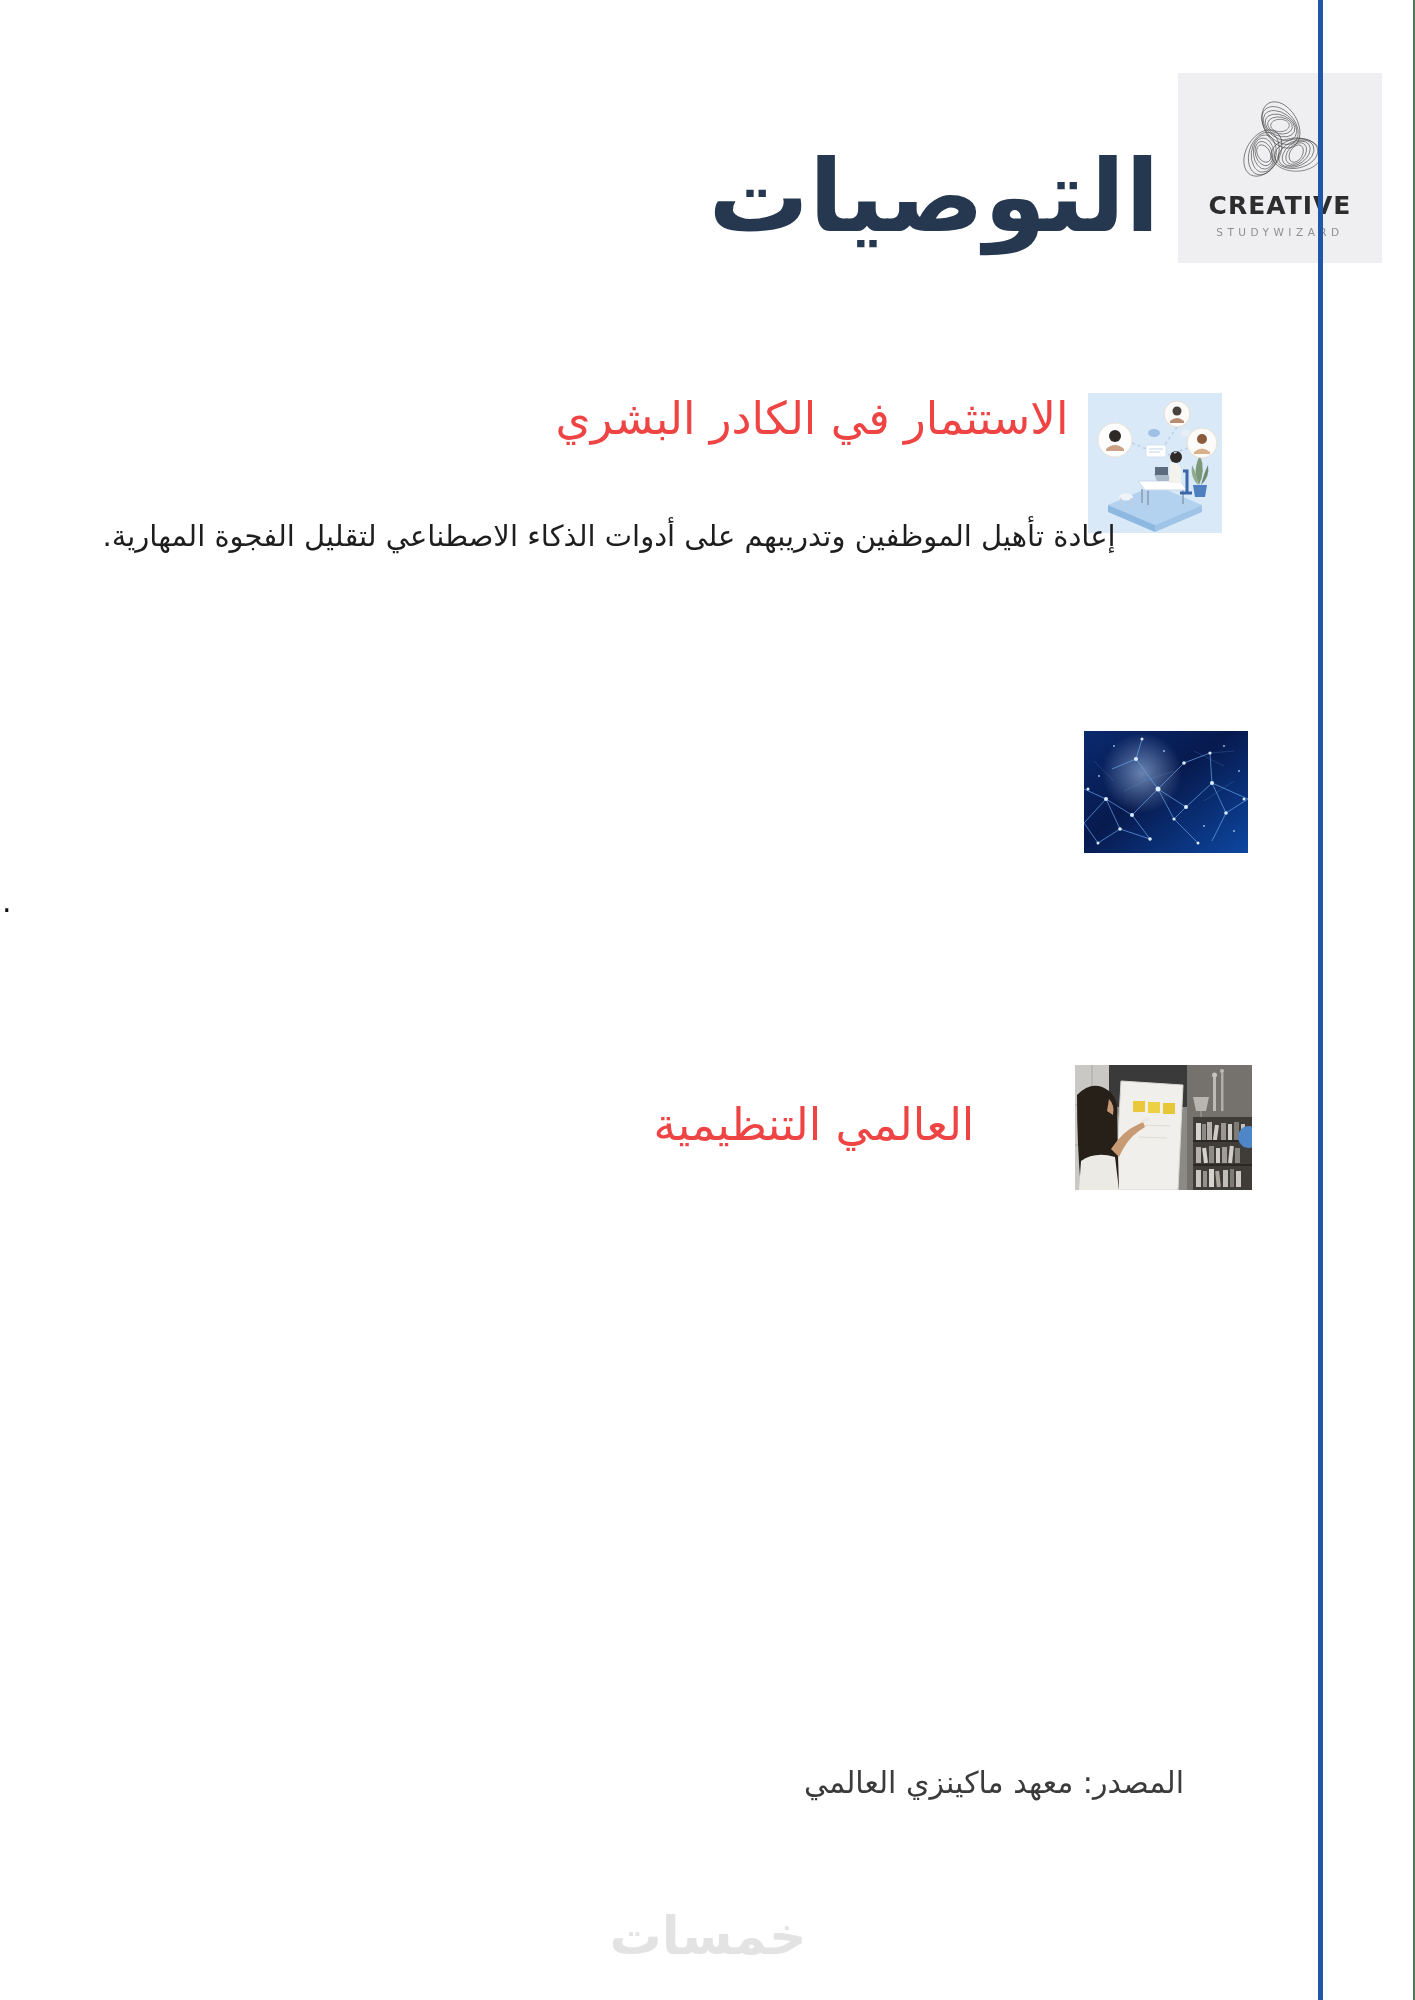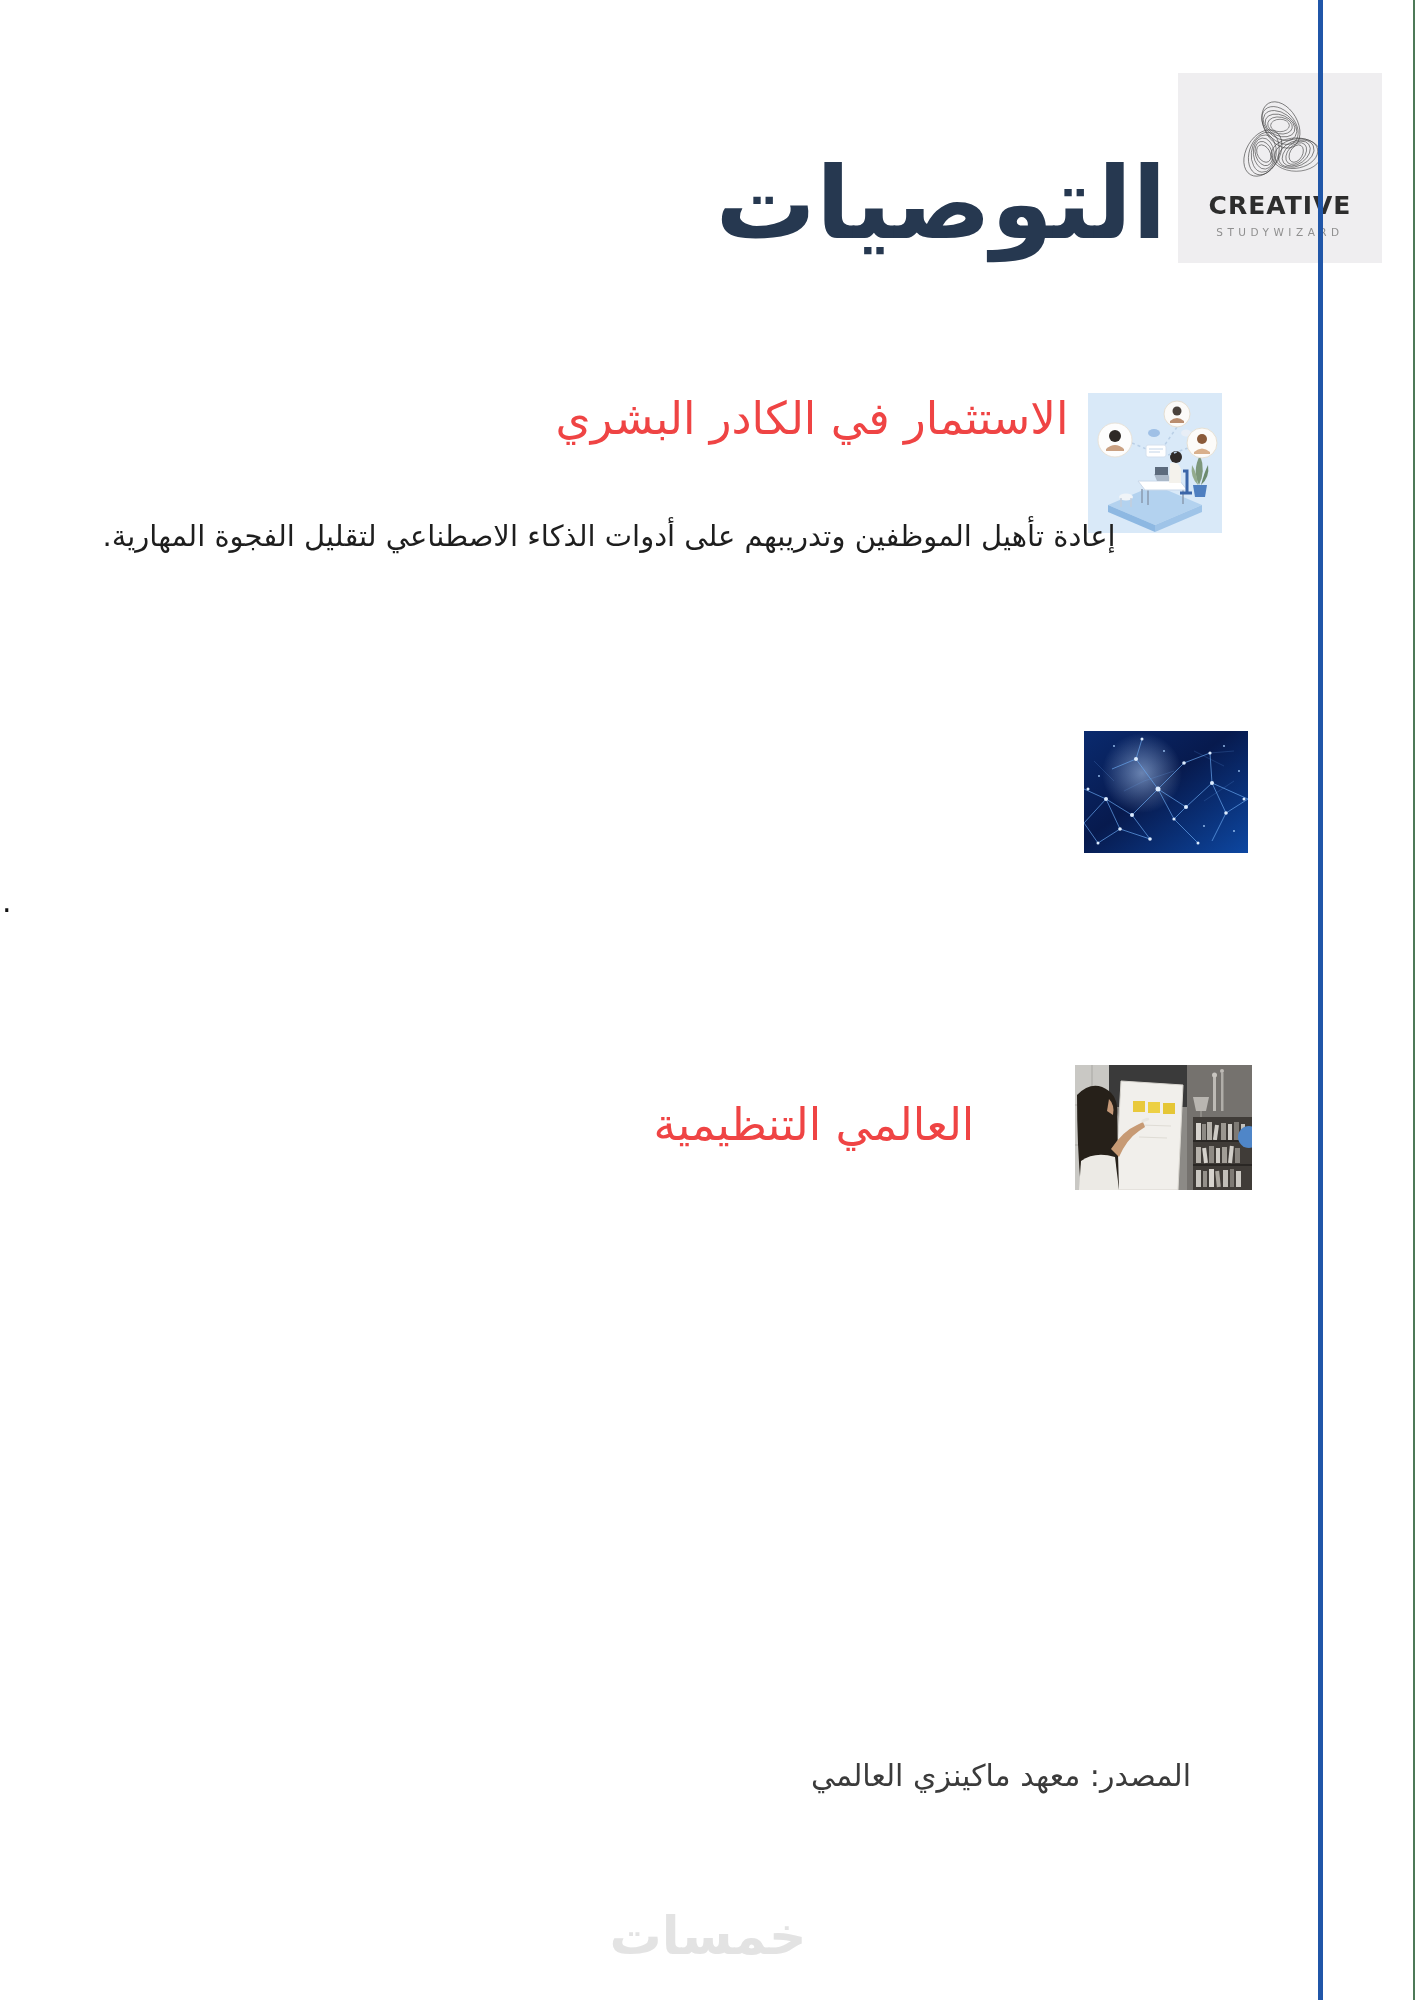--- a/index.html
+++ b/index.html
@@ -30,21 +30,21 @@
   .logo-brand{
     font-size:25px;font-weight:bold;letter-spacing:1px;color:#2d2d2d;
     margin-top:0px;direction:ltr;
   }
   .logo-sub{
     font-size:10.5px;letter-spacing:4.5px;color:#8f8f8f;margin-top:6px;direction:ltr;
   }
   
   .page-title{
     position:absolute;top:128px;left:925px;transform:translateX(-50%);
-    margin:16px;font-size:100px;font-weight:bold;line-height:1.2;white-space:nowrap;
+    margin:9px;font-size:100px;font-weight:bold;line-height:1.2;white-space:nowrap;
     color:var(--title-navy,#263850);
   }
   
   .sec-heading{
     position:absolute;transform:translateX(-50%);margin:0;
     font-size:45px;font-weight:normal;line-height:1.3;white-space:nowrap;
     color:#ef4444;
   }
   .sec-body{
     position:absolute;transform:translateX(-50%);margin:0;
@@ -62,21 +62,21 @@
   .img-1{left:1088px;top:393px;width:134px;height:140px;}
   .img-2{left:1084px;top:731px;width:164px;height:122px;}
   .img-3{left:1075px;top:1065px;width:177px;height:125px;}
   .sec-img svg{display:block;width:100%;height:100%;}
   
   .stray-period{
     position:absolute;left:2px;top:884px;font-size:30px;color:#111;direction:ltr;
   }
   
   .source-caption{
-    position:absolute;right:219px;top:1753px;margin:5px;
+    position:absolute;right:219px;top:1753px;margin:12px;
     font-size:30px;color:#3b3b3b;white-space:nowrap;
   }
   
   .watermark{
     position:absolute;left:708px;top:1906px;transform:translateX(-50%);
     font-size:52px;font-weight:bold;letter-spacing:1px;
     color:var(--watermark-gray,#e3e3e3);white-space:nowrap;text-align:center;
   }
 </style>
 </head>

